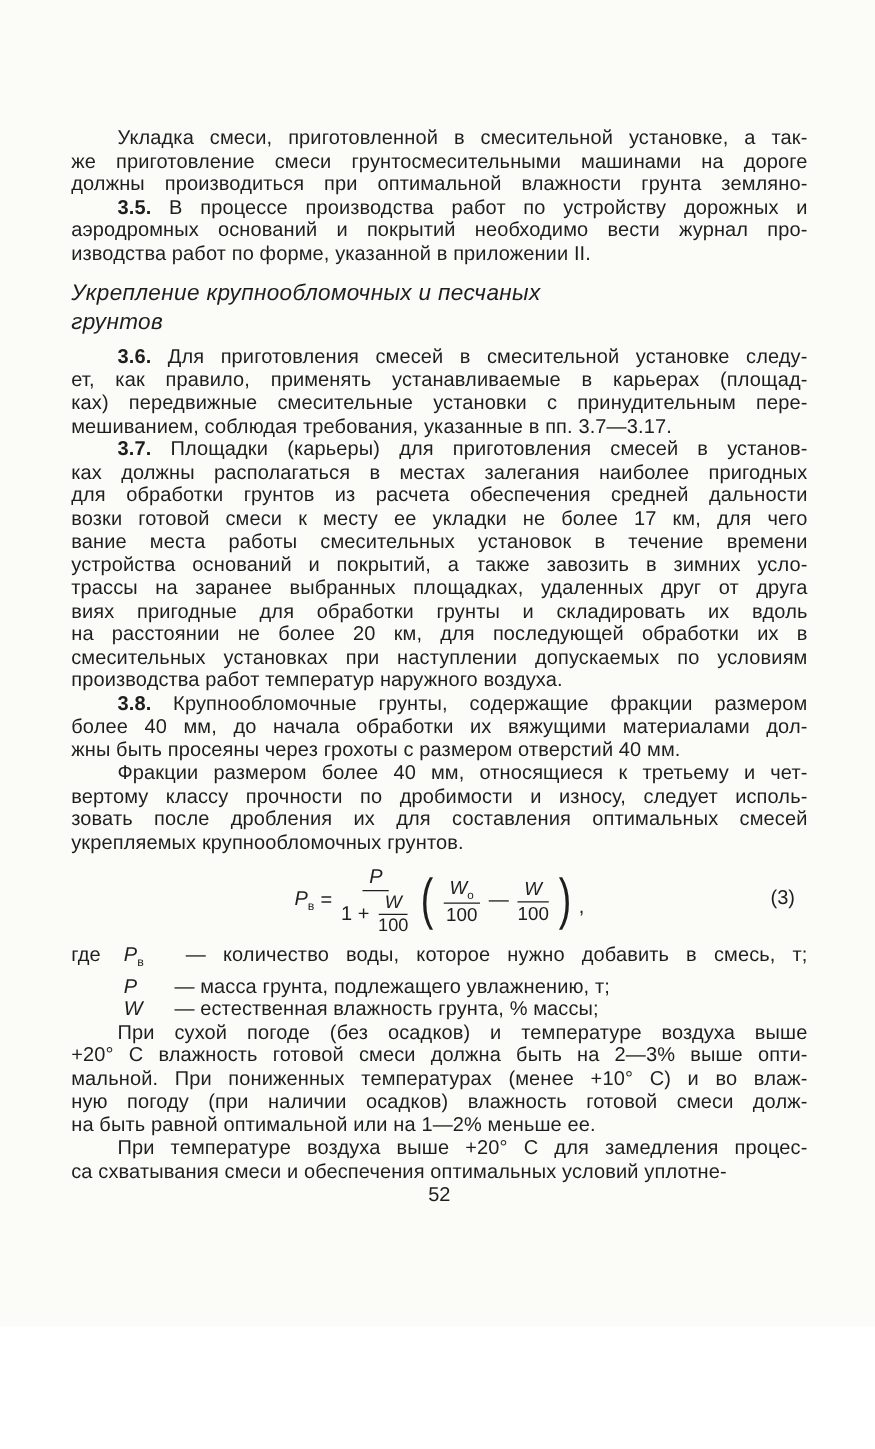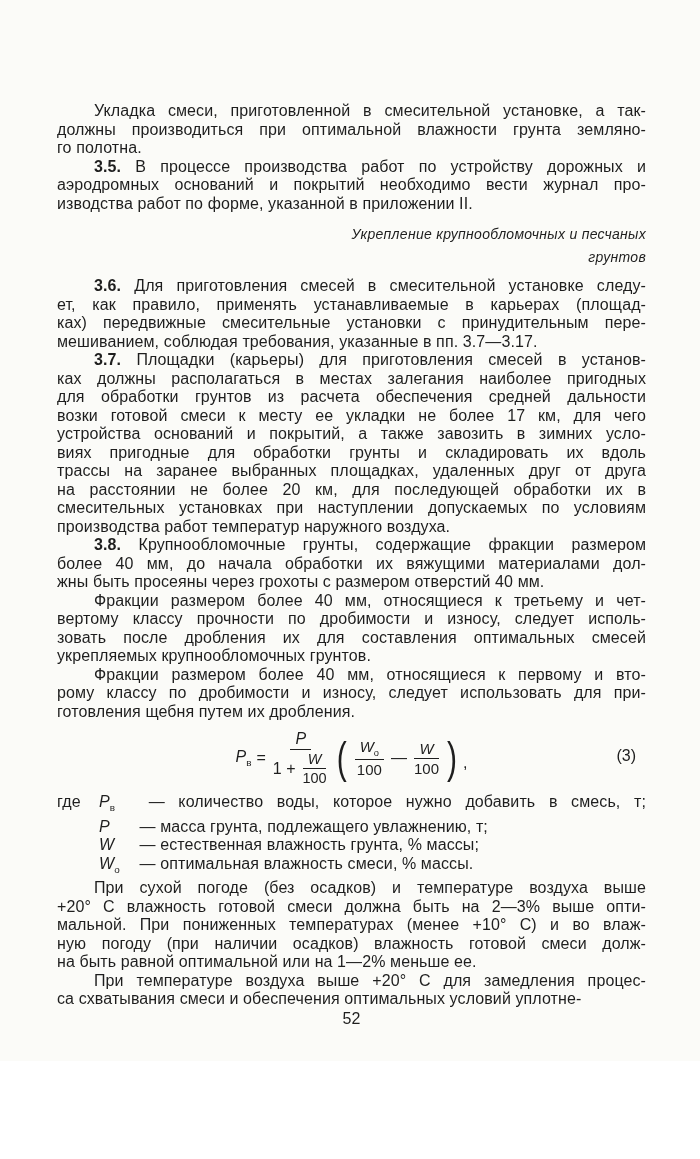--- a/index.html
+++ b/index.html
@@ -25,23 +25,23 @@
     text-align: justify;
     text-align-last: justify;
     letter-spacing: 0.1px;
     white-space: normal;
   }
   .line.first { text-indent: 37px; }
   .line.last  { text-align-last: left; }
   .line b { font-weight: bold; }
 
   .subheading {
-    text-align: right;
+    text-align: left;
     font-style: italic;
-    font-size: 14px;
+    font-size: 18px;
     margin: 10px 0 8px 0;
   }
   .sh-line { line-height: 23px; letter-spacing: 0.3px; }
 
   
   .formula-block {
     position: relative;
     height: 62px;
     margin: 6px 0 4px 0;
     display: flex;
@@ -109,22 +109,22 @@
 </style>
 </head>
 <body>
 
 <div class="page">
   <div class="text-block">
 
     <div id="flow-top">
         <div class="para">
           <div class="line first">Укладка смеси, приготовленной в смесительной установке, а так-</div>
+          <div class="line">же приготовление смеси грунтосмесительными машинами на дороге</div>
           <div class="line">должны производиться при оптимальной влажности грунта земляно-</div>
-          <div class="line last">го полотна.</div>
         </div>
         <div class="para">
           <div class="line first"><b>3.5.</b> В процессе производства работ по устройству дорожных и</div>
           <div class="line">аэродромных оснований и покрытий необходимо вести журнал про-</div>
           <div class="line last">изводства работ по форме, указанной в приложении II.</div>
         </div>
       </div>
 
     <div class="subheading">
       <div class="sh-line">Укрепление крупнообломочных и песчаных</div>
@@ -136,42 +136,38 @@
           <div class="line first"><b>3.6.</b> Для приготовления смесей в смесительной установке следу-</div>
           <div class="line">ет, как правило, применять устанавливаемые в карьерах (площад-</div>
           <div class="line">ках) передвижные смесительные установки с принудительным пере-</div>
           <div class="line last">мешиванием, соблюдая требования, указанные в пп. 3.7—3.17.</div>
         </div>
         <div class="para">
           <div class="line first"><b>3.7.</b> Площадки (карьеры) для приготовления смесей в установ-</div>
           <div class="line">ках должны располагаться в местах залегания наиболее пригодных</div>
           <div class="line">для обработки грунтов из расчета обеспечения средней дальности</div>
           <div class="line">возки готовой смеси к месту ее укладки не более 17 км, для чего</div>
+          <div class="line">вание места работы смесительных установок в течение времени</div>
           <div class="line">устройства оснований и покрытий, а также завозить в зимних усло-</div>
+          <div class="line">трассы на заранее выбранных площадках, удаленных друг от друга</div>
           <div class="line">виях пригодные для обработки грунты и складировать их вдоль</div>
-          <div class="line">трассы на заранее выбранных площадках, удаленных друг от друга</div>
           <div class="line">на расстоянии не более 20 км, для последующей обработки их в</div>
           <div class="line">смесительных установках при наступлении допускаемых по условиям</div>
           <div class="line last">производства работ температур наружного воздуха.</div>
         </div>
         <div class="para">
           <div class="line first"><b>3.8.</b> Крупнообломочные грунты, содержащие фракции размером</div>
           <div class="line">более 40 мм, до начала обработки их вяжущими материалами дол-</div>
           <div class="line last">жны быть просеяны через грохоты с размером отверстий 40 мм.</div>
         </div>
         <div class="para">
           <div class="line first">Фракции размером более 40 мм, относящиеся к третьему и чет-</div>
           <div class="line">вертому классу прочности по дробимости и износу, следует исполь-</div>
           <div class="line">зовать после дробления их для составления оптимальных смесей</div>
           <div class="line last">укрепляемых крупнообломочных грунтов.</div>
-        </div>
-        <div class="para">
-          <div class="line first">Фракции размером более 40 мм, относящиеся к первому и вто-</div>
-          <div class="line">рому классу по дробимости и износу, следует использовать для при-</div>
-          <div class="line last">готовления щебня путем их дробления.</div>
         </div>
       </div>
 
     <div class="formula-block">
       <div class="formula-inner">
         <span class="f-var"><i>P</i><sub>в</sub></span>
         <span class="f-op">=</span>
         <span class="frac fbig">
           <span class="fnum"><i>P</i></span>
           <span class="fden">
@@ -195,21 +191,20 @@
         <span class="fparen">)</span>
         <span class="fcomma">,</span>
       </div>
       <span class="eq-number">(3)</span>
     </div>
 
     <div id="def-list">
         <div class="defrow justify"><span class="def-pre">где</span><span class="def-term"><i>P</i><sub>в</sub></span> — количество воды, которое нужно добавить в смесь, т;</div>
         <div class="defrow"><span class="def-pre"></span><span class="def-term"><i>P</i></span> — масса грунта, подлежащего увлажнению, т;</div>
         <div class="defrow"><span class="def-pre"></span><span class="def-term"><i>W</i></span> — естественная влажность грунта, % массы;</div>
-        <div class="defrow"><span class="def-pre"></span><span class="def-term"><i>W</i><sub>о</sub></span> — оптимальная влажность смеси, % массы.</div>
       </div>
 
     <div id="flow-bottom">
         <div class="para">
           <div class="line first">При сухой погоде (без осадков) и температуре воздуха выше</div>
           <div class="line">+20° С влажность готовой смеси должна быть на 2—3% выше опти-</div>
           <div class="line">мальной. При пониженных температурах (менее +10° С) и во влаж-</div>
           <div class="line">ную погоду (при наличии осадков) влажность готовой смеси долж-</div>
           <div class="line last">на быть равной оптимальной или на 1—2% меньше ее.</div>
         </div>

